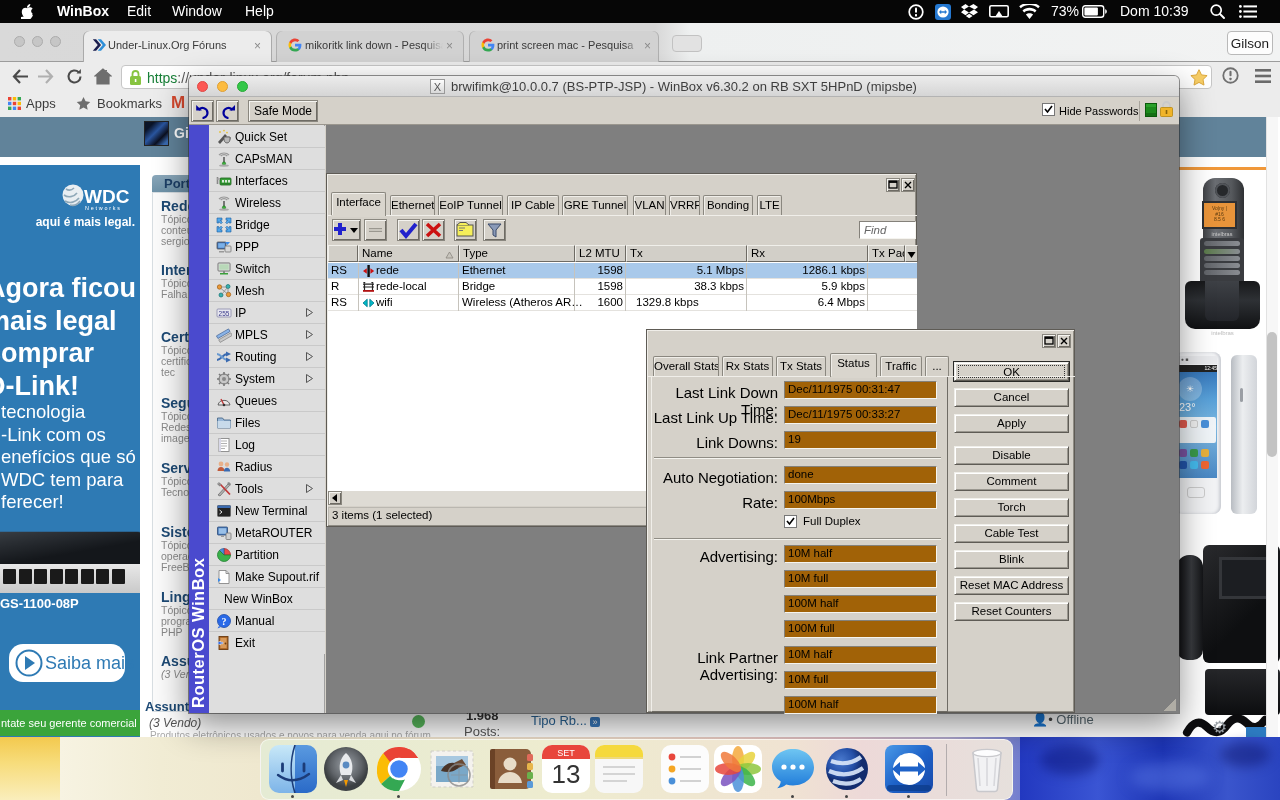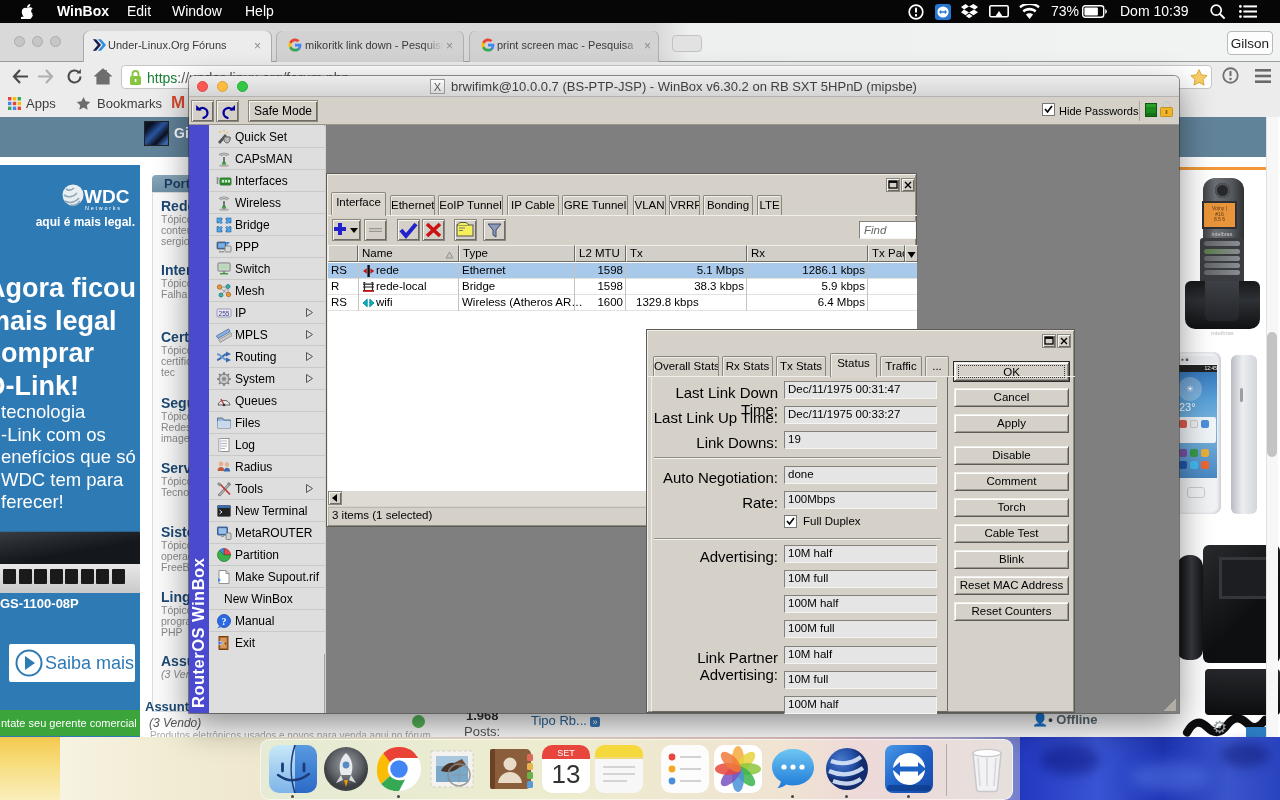--- a/index.html
+++ b/index.html
@@ -43,21 +43,21 @@
 #wbmdi { position:absolute; left:137px; top:49px; width:853px; height:588px; background:#7f7f7f; }
 .b3d { background:#d5d1c9; box-shadow: inset 1px 1px 0 #f5f4f0, inset -1px -1px 0 #6e6b64; border:1px solid #8a877f; }
 .mitem { position:absolute; left:0; width:116px; height:22px; background:#dedede; border-bottom:1px solid #c9c9c9; }
 .mitem .lab { position:absolute; left:26px; top:3.5px; font-size:12px; color:#000; }
 .mitem svg.mic { position:absolute; left:7px; top:3px; }
 .mitem svg.arr { position:absolute; left:96px; top:5px; }
 .win95 { position:absolute; background:#d5d1c9; border:1px solid #5e5b55; box-shadow: inset 1px 1px 0 #f0eee9, inset -1px -1px 0 #8f8c84; }
 .tab95 { position:absolute; top:0; height:21px; white-space:nowrap; overflow:hidden; background:#d5d1c9; border:1px solid #8a877f; border-bottom:none; border-radius:2px 2px 0 0; box-shadow: inset 1px 1px 0 #f0eee9; font-size:11.5px; text-align:center; color:#000; padding-top:3px; }
 .tab95.on { height:24px; top:-3px; z-index:3; background:#d9d5cd; }
 .btn95 { position:absolute; background:#d5d1c9; border:1px solid; border-color:#f0efea #5e5b55 #5e5b55 #f0efea; box-shadow: inset 1px 1px 0 #fff, inset -1px -1px 0 #9a978f; font-size:11.5px; text-align:center; color:#000; }
-.inp { position:absolute; height:18px; background:#e5e5e5; border:1px solid; border-color:#84817a #f5f4ef #f5f4ef #84817a; font-size:11.5px; color:#000; padding:1px 12px 0 3px; }
+.inp { position:absolute; height:18px; background:#a16207; border:1px solid; border-color:#84817a #f5f4ef #f5f4ef #84817a; font-size:11.5px; color:#000; padding:1px 12px 0 3px; }
 .flab { position:absolute; font-size:15px; color:#000; text-align:right; }
 .hsep { position:absolute; height:2px; border-top:1px solid #908d85; border-bottom:1px solid #f5f4ef; }
 .hcell { position:absolute; top:0; height:17px; white-space:nowrap; background:#d2cfc8; border:1px solid; border-color:#f0efea #6e6b64 #6e6b64 #f0efea; font-size:11.5px; padding:1px 0 0 3px; }
 .trow { position:absolute; left:1px; width:589px; height:16px; font-size:11.5px; border-bottom:1px solid #e4e2de; }
 .tcell { position:absolute; top:1px; white-space:nowrap; }
 
 
 #wall { position:absolute; left:0; top:737px; width:1280px; height:63px; }
 #dock { position:absolute; left:260px; top:739px; width:753px; height:61px; border-radius:9px; background:linear-gradient(90deg,#e5ebd4 0%,#eeeccf 40%,#f0e3d2 70%,#edd9d8 80%,#e6e0dc 100%); border:1px solid rgba(255,255,255,0.6); }
 .dicon { position:absolute; top:5px; width:48px; height:48px; }
@@ -180,21 +180,21 @@
               <div style="width:13px;height:15px;background:#1a1a1a;border-radius:1px"></div>
               <div style="width:13px;height:15px;background:#1a1a1a;border-radius:1px"></div>
               <div style="width:13px;height:15px;background:#1a1a1a;border-radius:1px"></div>
               <div style="width:13px;height:15px;background:#1a1a1a;border-radius:1px"></div>
               <div style="width:13px;height:15px;background:#1a1a1a;border-radius:1px"></div>
               <div style="width:13px;height:15px;background:#1a1a1a;border-radius:1px"></div>
               <div style="width:13px;height:15px;background:#1a1a1a;border-radius:1px"></div>
           </div>
         </div>
         <div style="position:absolute;left:0px;top:431px;font-size:13px;font-weight:bold">GS-1100-08P</div>
-        <div style="position:absolute;left:9px;top:479px;width:126px;height:38px;background:#fff;border-radius:2px">
+        <div style="position:absolute;left:9px;top:479px;width:116px;height:38px;background:#fff;border-radius:14px">
           <svg style="position:absolute;left:6px;top:5px" width="28" height="28" viewBox="0 0 28 28">
               <circle cx="14" cy="14" r="12.5" fill="none" stroke="#2e7ab4" stroke-width="2"></circle>
               <path d="M10 7l10 7-10 7z" fill="#2e7ab4"></path>
             </svg>
           <span style="position:absolute;left:36px;top:9px;font-size:18px;color:#2e7ab4;white-space:nowrap">Saiba mais</span>
         </div>
         <div style="position:absolute;left:0;top:545px;width:140px;height:26px;background:#3ba43b;font-size:11px">
             <span style="position:absolute;left:1px;top:7px;white-space:nowrap">ntate seu gerente comercial</span>
           </div>
       </div>
@@ -234,21 +234,21 @@
               <i style="font-style:italic">(3 Vendo)</i>
             </div>
         </div>
         <div style="position:absolute;left:5px;top:542px;font-size:13px;font-weight:bold;color:#1d4a75">Assuntos Diversos</div>
         <div style="position:absolute;left:9px;top:559px;font-size:12px;font-style:italic;color:#555">(3 Vendo)</div>
         <div style="position:absolute;left:10px;top:573px;font-size:10px;color:#aaa;white-space:nowrap">Produtos eletrônicos usados e novos para venda aqui no fórum</div>
         <div style="position:absolute;left:272px;top:558px;width:13px;height:13px;border-radius:50%;background:#58b95c"></div>
         <div style="position:absolute;left:326px;top:551px;font-size:13px;font-weight:bold;color:#333">1.968</div>
         <div style="position:absolute;left:324px;top:567px;font-size:13px;color:#555">Posts:</div>
         <div style="position:absolute;left:391px;top:556px;font-size:13px;color:#2a6496">Tipo Rb... <span style="background:#3a7abd;color:#fff;font-size:9px;padding:0 2px;border-radius:2px">»</span></div>
-        <div style="position:absolute;left:892px;top:555px;font-size:13px;font-weight:bold;color:#5a6a72"><span style="color:#444">👤•</span> Offline</div>
+        <div style="position:absolute;left:892px;top:555px;font-size:13px;font-weight:normal;color:#5a6a72"><span style="color:#444">👤•</span> Offline</div>
 
       </div>
       <div id="rad" style="position:absolute;left:1175px;top:40px;width:91px;height:580px;background:#fff;overflow:hidden">
         <div style="position:absolute;left:4px;top:10px;width:87px;height:2.5px;background:#f0983a"></div>
         <div style="position:absolute;left:28px;top:21px;width:41px;height:110px;background:linear-gradient(90deg,#3e4044,#6b6e73 30%,#55585c 70%,#2e3033);border-radius:12px 12px 4px 4px"></div>
         <div style="position:absolute;left:40px;top:26px;width:15px;height:15px;border-radius:50%;background:#26282b;box-shadow:inset 0 0 0 2px #515459"></div>
         <div style="position:absolute;left:27px;top:44px;width:35px;height:28px;background:#e8943a;box-shadow:inset 0 0 0 2px #2e3033;"></div>
         <div style="position:absolute;left:30px;top:49px;width:29px;height:17px;font-size:5px;color:#5a3a10;text-align:center;line-height:5.5px">Vo|ny |<br>#16<br>8.5 6</div>
         <div style="position:absolute;left:28px;top:74px;width:38px;height:7px;font-size:5.5px;color:#ccc;text-align:center">intelbras</div>
         <div style="position:absolute;left:25px;top:81px;width:44px;height:46px;background:#3a3c40;border-radius:3px">

